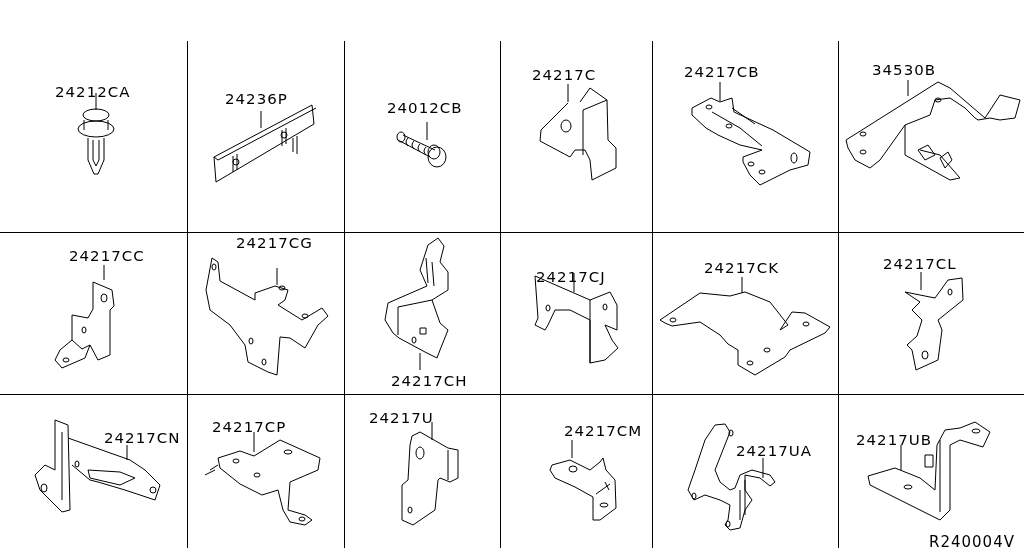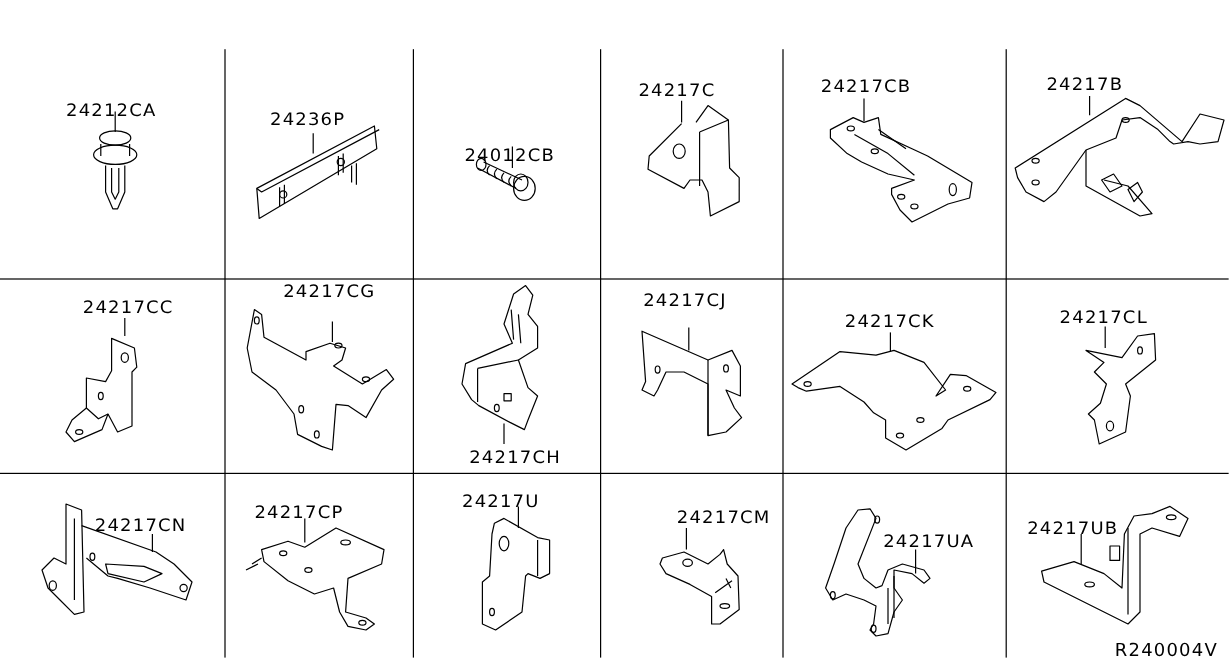--- a/index.html
+++ b/index.html
@@ -184,32 +184,32 @@
     <path d="M868 476 L895 468 L920 478 L935 490 L937 445 L945 430 L960 428 L975 422 L990 432 L983 447 L960 440 L950 445 L950 510 L940 520 L910 505 L870 485 Z"></path>
     <path d="M940 440 L940 512"></path>
     <rect x="925" y="455" width="8" height="12"></rect>
     <ellipse cx="908" cy="487" rx="4" ry="2"></ellipse>
       <ellipse cx="976" cy="431" rx="4" ry="2"></ellipse>
   </g>
 </svg>
 
 <div class="label" style="left:55px;top:83px">24212CA</div>
 <div class="label" style="left:225px;top:90px">24236P</div>
-<div class="label" style="left:387px;top:120px">24012CB</div>
+<div class="label" style="left:387px;top:99px">24012CB</div>
 <div class="label" style="left:532px;top:66px">24217C</div>
 <div class="label" style="left:684px;top:63px">24217CB</div>
-<div class="label" style="left:872px;top:61px">24217B</div>
+<div class="label" style="left:872px;top:61px">34530B</div>
 
 <div class="label" style="left:69px;top:247px">24217CC</div>
 <div class="label" style="left:236px;top:234px">24217CG</div>
 <div class="label" style="left:391px;top:372px">24217CH</div>
-<div class="label" style="left:536px;top:241px">24217CJ</div>
+<div class="label" style="left:536px;top:268px">24217CJ</div>
 <div class="label" style="left:704px;top:259px">24217CK</div>
 <div class="label" style="left:883px;top:255px">24217CL</div>
 
-<div class="label" style="left:79px;top:429px">24217CN</div>
+<div class="label" style="left:104px;top:429px">24217CN</div>
 <div class="label" style="left:212px;top:418px">24217CP</div>
-<div class="label" style="left:385px;top:409px">24217U</div>
+<div class="label" style="left:369px;top:409px">24217U</div>
 <div class="label" style="left:564px;top:422px">24217CM</div>
 <div class="label" style="left:736px;top:442px">24217UA</div>
 <div class="label" style="left:856px;top:431px">24217UB</div>
 
 <div class="ref" style="left:929px;top:533px">R240004V</div>
 
 </body></html>

